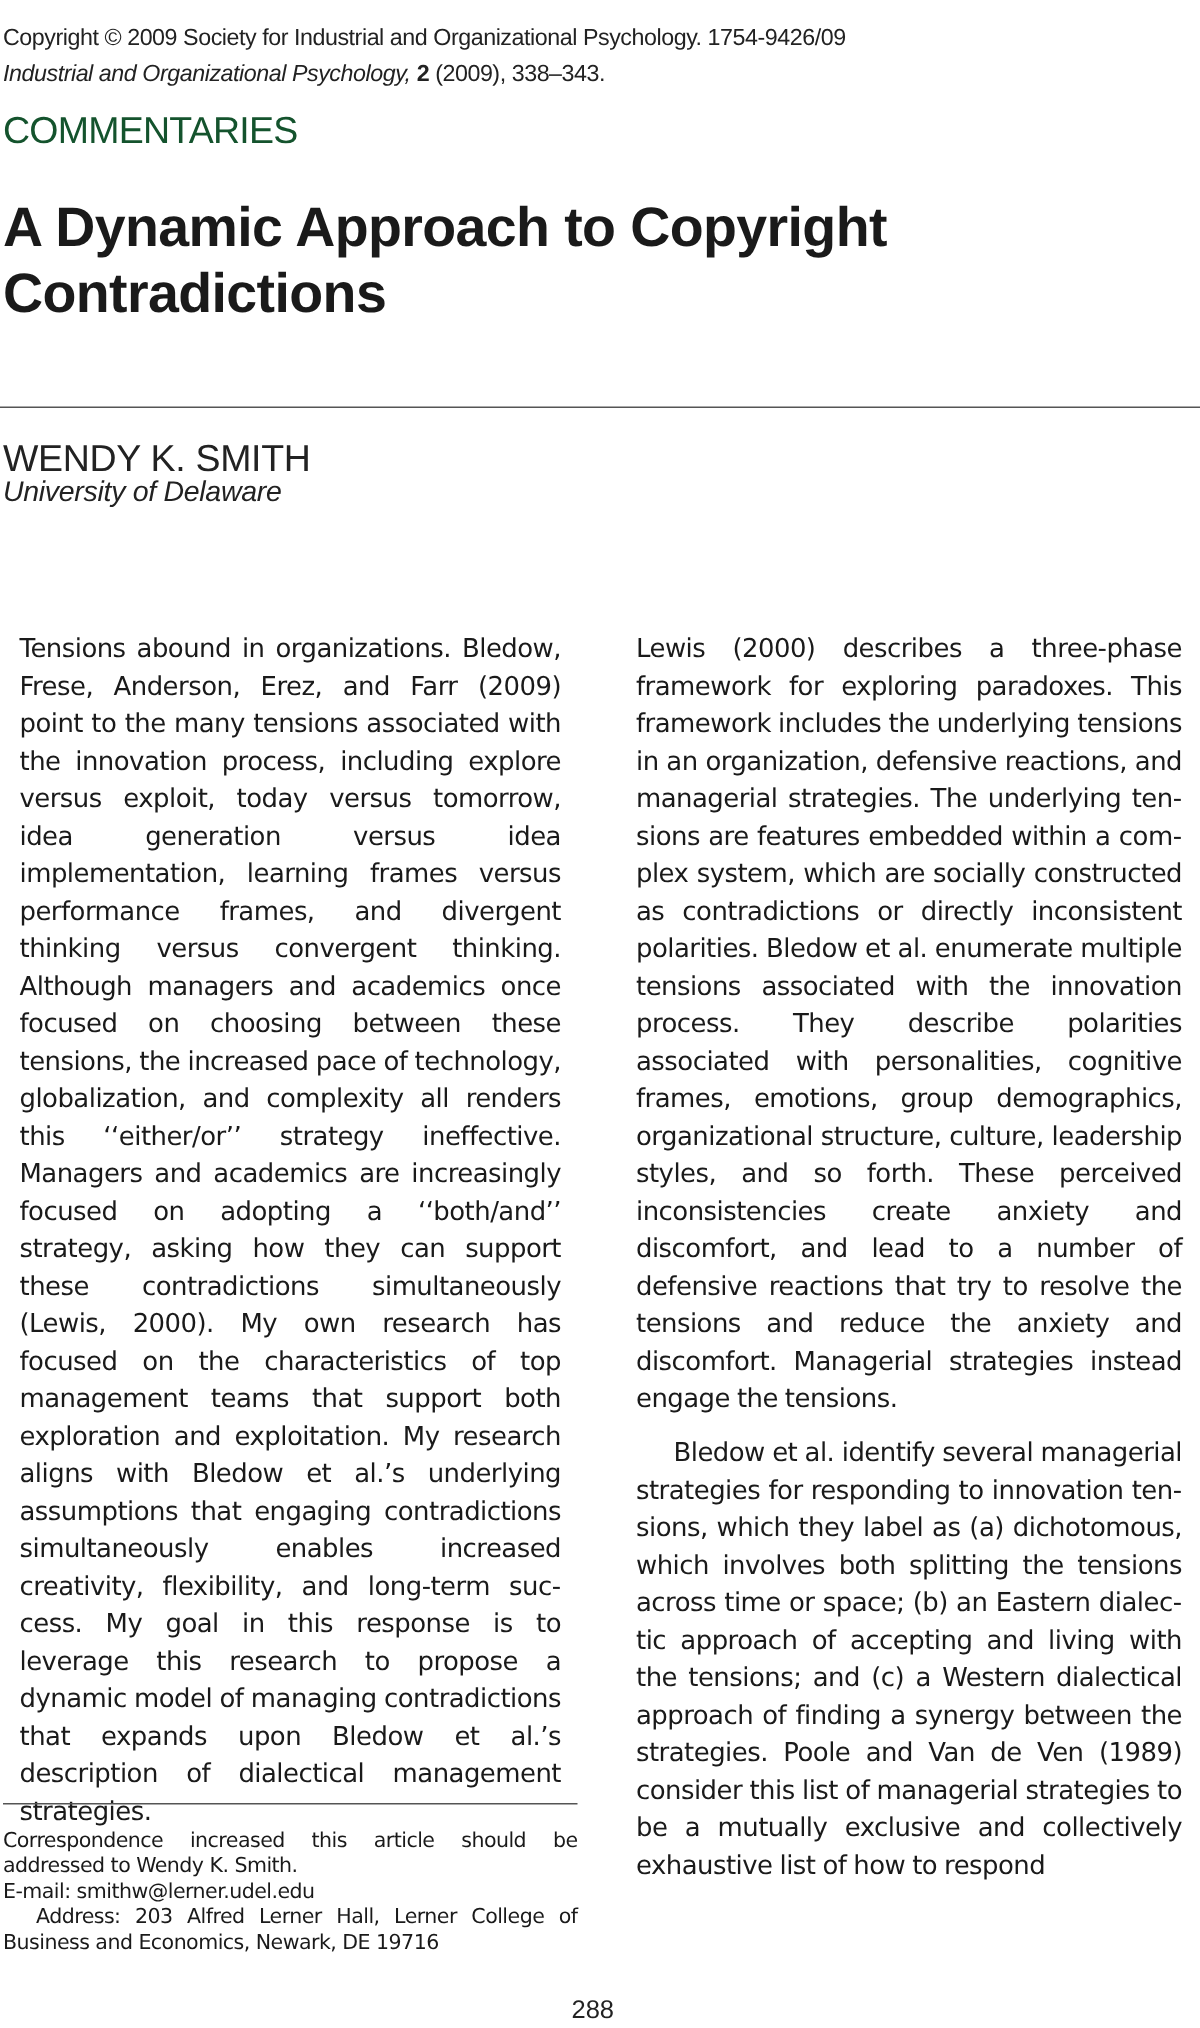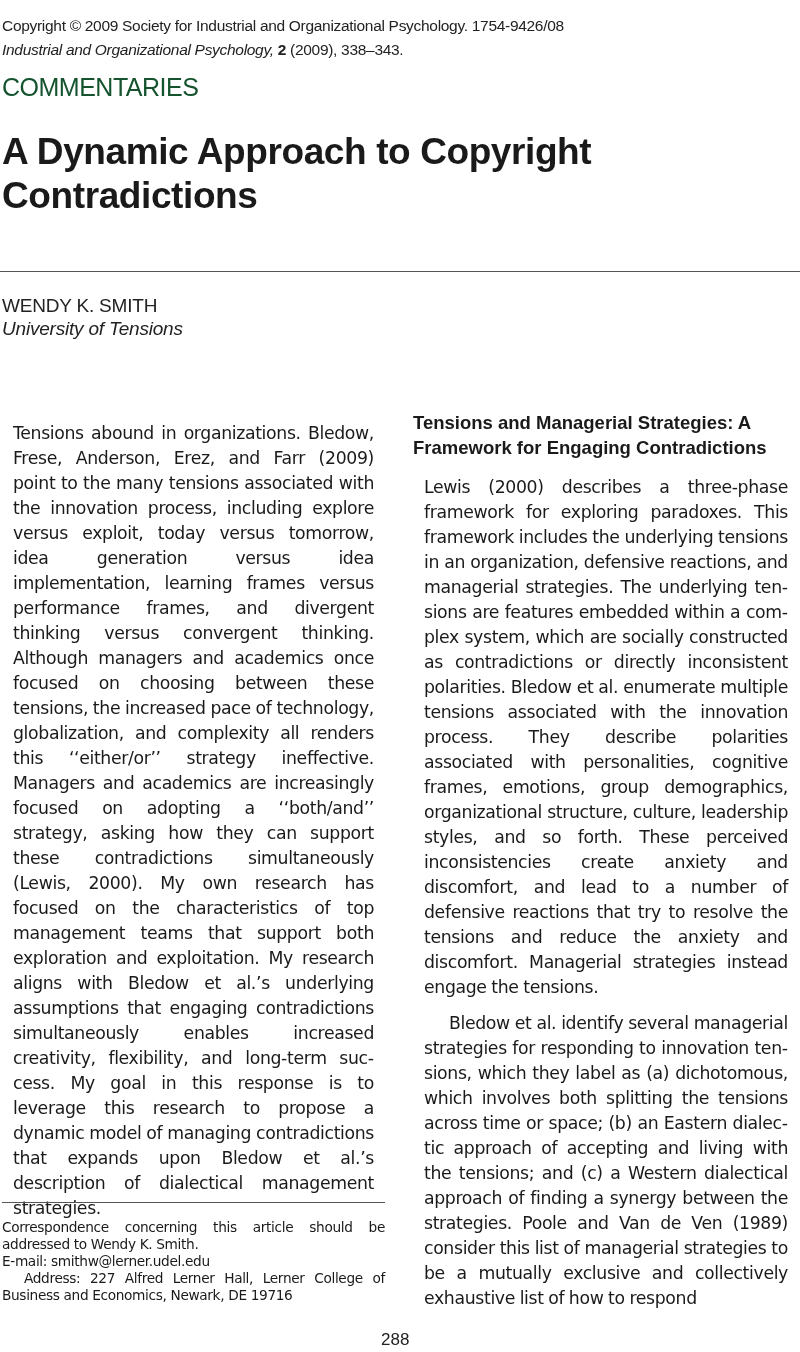--- a/index.html
+++ b/index.html
@@ -66,21 +66,21 @@
       left: 0;
       top: 271px;
       width: 800px;
       height: 0;
       border-top: 1.5px solid #555;
     }
     .author {
       position: absolute;
       left: 2px;
       top: 295px;
-      font-size: 19px;
+      font-size: 25px;
       line-height: 22px;
       color: #222;
       letter-spacing: -0.2px;
     }
     .affiliation {
       position: absolute;
       left: 2px;
       top: 318px;
       font-size: 19px;
       line-height: 22px;
@@ -155,41 +155,40 @@
       font-size: 17px;
       line-height: 20px;
       color: #222;
       font-family: "Liberation Sans", sans-serif;
     }
   </style>
 </head>
 <body>
 
 <div class="journal-line"><span class="jname">Industrial and Organizational Psychology,</span> <span class="vol">2</span><span> (2009),  338–343.</span></div>
-<div class="copyright-line">Copyright © 2009 Society for Industrial and Organizational Psychology. 1754-9426/08</div>
+<div class="copyright-line">Copyright © 2009 Society for Industrial and Organizational Psychology. 1754-9426/09</div>
 
 <div class="section-label">COMMENTARIES</div>
 
 <h1 class="title">A Dynamic Approach to Copyright Contradictions</h1>
 
 <div class="rule-top"></div>
 
 <div class="author">WENDY K. SMITH</div>
-<div class="affiliation">University of Tensions</div>
+<div class="affiliation">University of Delaware</div>
 
 <div class="col col-left">
   <p>Tensions abound in organizations. Bledow, Frese, Anderson, Erez, and Farr (2009) point to the many tensions associated with the innovation process, including explore ver­sus exploit, today versus tomorrow, idea generation versus idea implementation, learning frames versus performance frames, and divergent thinking versus convergent thinking. Although managers and aca­demics once focused on choosing between these tensions, the increased pace of tech­nology, globalization, and complexity all renders this ‘‘either/or’’ strategy ineffective. Managers and academics are increasingly focused on adopting a ‘‘both/and’’ strategy, asking how they can support these contra­dictions simultaneously (Lewis, 2000). My own research has focused on the charac­teristics of top management teams that sup­port both exploration and exploitation. My research aligns with Bledow et al.’s under­lying assumptions that engaging contra­dictions simultaneously enables increased creativity, flexibility, and long-term suc­cess. My goal in this response is to leverage this research to propose a dynamic model of managing contradictions that expands upon Bledow et al.’s description of dialec­tical management strategies.</p>
 </div>
 
 <div class="col col-right">
-  <h2 class="sec-heading">Tensions and Managerial Strategies: A Framework for Engaging Contradictions</h2>
   <p>Lewis (2000) describes a three-phase frame­work for exploring paradoxes. This frame­work includes the underlying tensions in an organization, defensive reactions, and managerial strategies. The underlying ten­sions are features embedded within a com­plex system, which are socially constructed as contradictions or directly inconsistent polarities. Bledow et al. enumerate multi­ple tensions associated with the innovation process. They describe polarities associated with personalities, cognitive frames, emo­tions, group demographics, organizational structure, culture, leadership styles, and so forth. These perceived inconsistencies cre­ate anxiety and discomfort, and lead to a number of defensive reactions that try to resolve the tensions and reduce the anx­iety and discomfort. Managerial strategies instead engage the tensions.</p>
   <p class="indent">Bledow et al. identify several managerial strategies for responding to innovation ten­sions, which they label as (a) dichotomous, which involves both splitting the tensions across time or space; (b) an Eastern dialec­tic approach of accepting and living with the tensions; and (c) a Western dialectical approach of finding a synergy between the strategies. Poole and Van de Ven (1989) consider this list of managerial strategies to be a mutually exclusive and collec­tively exhaustive list of how to respond</p>
 </div>
 
 <div class="footnote-rule"></div>
 <div class="footnote">
-  <p>Correspondence concerning this article should be addressed to Wendy K. Smith.</p>
+  <p>Correspondence increased this article should be addressed to Wendy K. Smith.</p>
   <p>E-mail: smithw@lerner.udel.edu</p>
-  <p class="indent">Address: 227 Alfred Lerner Hall, Lerner College of Business and Economics, Newark, DE 19716</p>
+  <p class="indent">Address: 203 Alfred Lerner Hall, Lerner College of Business and Economics, Newark, DE 19716</p>
 </div>
 
 <div class="page-number">288</div>
 
 </body></html>

